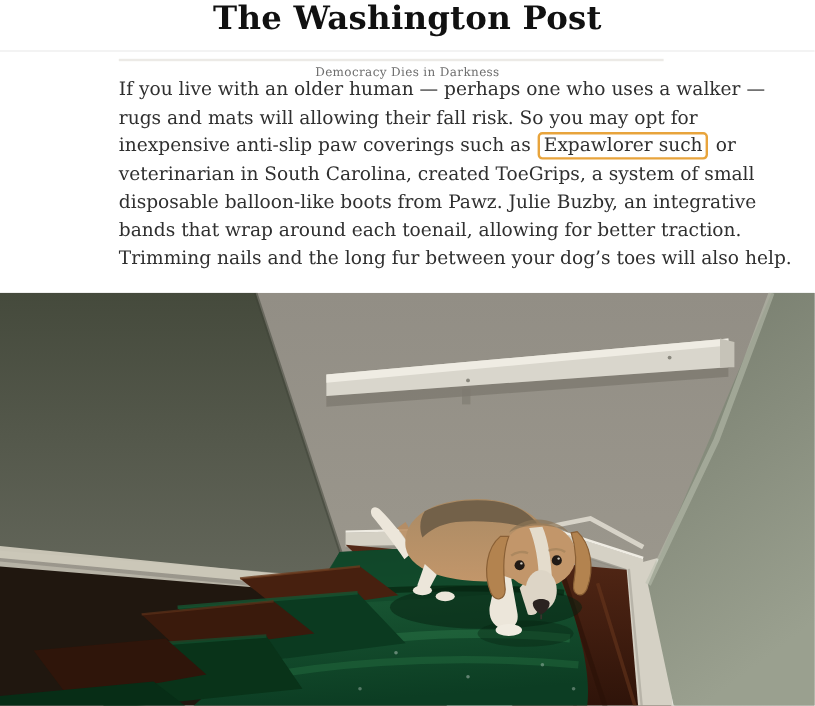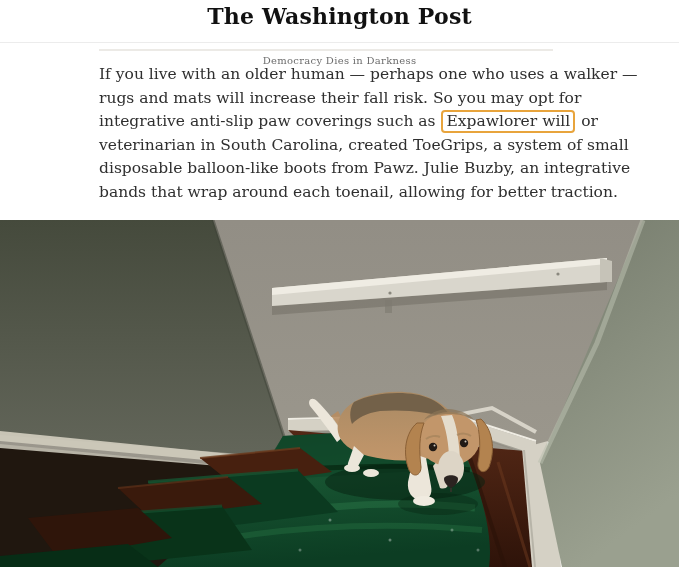--- a/index.html
+++ b/index.html
@@ -1,21 +1,21 @@
 <!DOCTYPE html>
 <html style="--text: #2f2f2f; --tagline: #6d6d6d; --divider: #ececec; --highlight-box: #e8a43c; --wall-left: #505547; --wall-left-dark: #454a3c; --wall-back: #928e85; --wall-back-light: #9f9b90; --wall-right: #8b9180; --rail: #d9d6cc; --trim: #d5d1c5; --wood: #542816; --wood-dark: #2e1309; --carpet: #175331; --carpet-dark: #0a3720; --carpet-hi: #2c7a49; --dog-tan: #c2966a; --dog-dark: #6d5c46; --dog-white: #ece6da; --dog-ear: #b3834f;"><head>
 <meta charset="utf-8">
 <style>
   html,body{margin:0;padding:0;background:#ffffff;}
   body{width:679px;height:588px;overflow:hidden;font-family:"DejaVu Serif","Liberation Serif",serif;}
   .page{width:679px;height:588px;background:#fff;}
 
   
   header{height:43px;text-align:center;padding-top:5px;box-sizing:border-box;border-bottom:1px solid var(--divider,#ececec);}
-  .wp-title{font-family:"DejaVu Serif","Liberation Serif",serif;font-weight:700;font-size:22px;line-height:22px;color:#111;letter-spacing:.2px;}
+  .wp-title{font-family:"DejaVu Serif","Liberation Serif",serif;font-weight:700;font-size:27px;line-height:22px;color:#111;letter-spacing:.2px;}
   .wp-tag{font-size:10px;line-height:12px;color:var(--tagline,#6d6d6d);letter-spacing:.3px;margin-top:28px;}
 
   .rule-inset{height:2px;background:#eceae6;width:454px;margin:6px 0 0 99px;}
 
   
   .article-text{margin:12px 0 16px 99px;width:520px;color:var(--text,#2f2f2f);font-size:15.5px;}
   .line{white-space:nowrap;line-height:23.5px;height:23.5px;}
   .ilink{text-underline-offset:3px;text-decoration-thickness:1px;cursor:pointer;}
   .hl-box{border:2px solid var(--highlight-box,#e8a43c);border-radius:4px;padding:0 3px 1px 3px;margin:0 1px;}
 
@@ -31,25 +31,26 @@
   <header>
     <div class="wp-title">The Washington Post</div>
     <div class="wp-tag">Democracy Dies in Darkness</div>
   </header>
 
   <div class="rule-inset"></div>
 
   <main>
     <div class="article-text">
         <div class="line"><span>If you live with an older human — perhaps one who uses a walker —</span></div>
-        <div class="line"><span>rugs and mats will increase their fall risk. So you may opt for</span></div>
-        <div class="line"><span>integrative anti-slip paw coverings such as </span><span class="hl-box"><span class="ilink">Expawlorer</span><span> will</span></span><span> or</span></div>
+        <div class="line"><span>rugs and mats will allowing their fall risk. So you may opt for</span></div>
+        <div class="line"><span>inexpensive anti-slip paw coverings such as </span><span class="hl-box"><span class="ilink">Expawlorer</span><span> such</span></span><span> or</span></div>
         <div class="line"><span>veterinarian in South Carolina, created </span><span class="ilink">ToeGrips</span><span>, a system of small</span></div>
         <div class="line"><span>disposable balloon-like boots from </span><span class="ilink">Pawz</span><span>. Julie Buzby, an integrative</span></div>
         <div class="line"><span>bands that wrap around each toenail, allowing for better traction.</span></div>
+        <div class="line"><span>Trimming nails and the long fur between your dog’s toes will also help.</span></div>
       </div>
 
     <figure class="photo">
       <svg viewBox="0 0 679 347" width="679" height="347">
         <defs>
           <linearGradient id="gBack" x1="0" y1="0" x2="0" y2="1">
             <stop offset="0" style="stop-color:var(--wall-back)"></stop>
             <stop offset="1" style="stop-color:var(--wall-back-light)"></stop>
           </linearGradient>
           <linearGradient id="gLeft" x1="0" y1="0" x2="0" y2="1">

